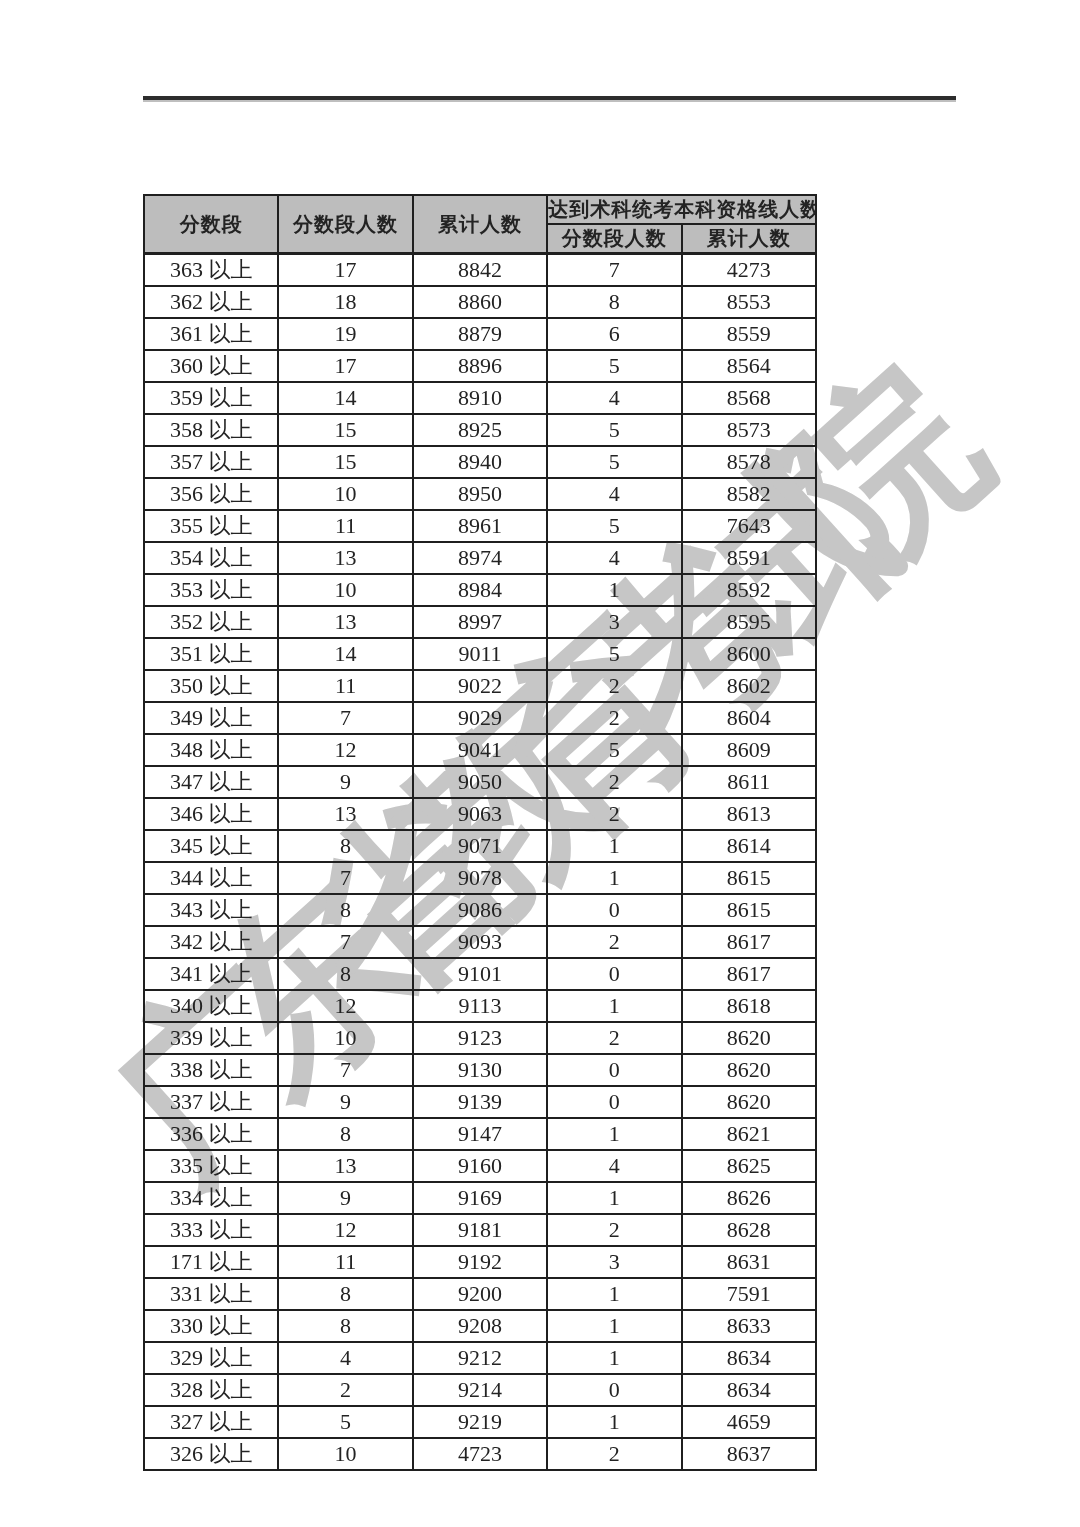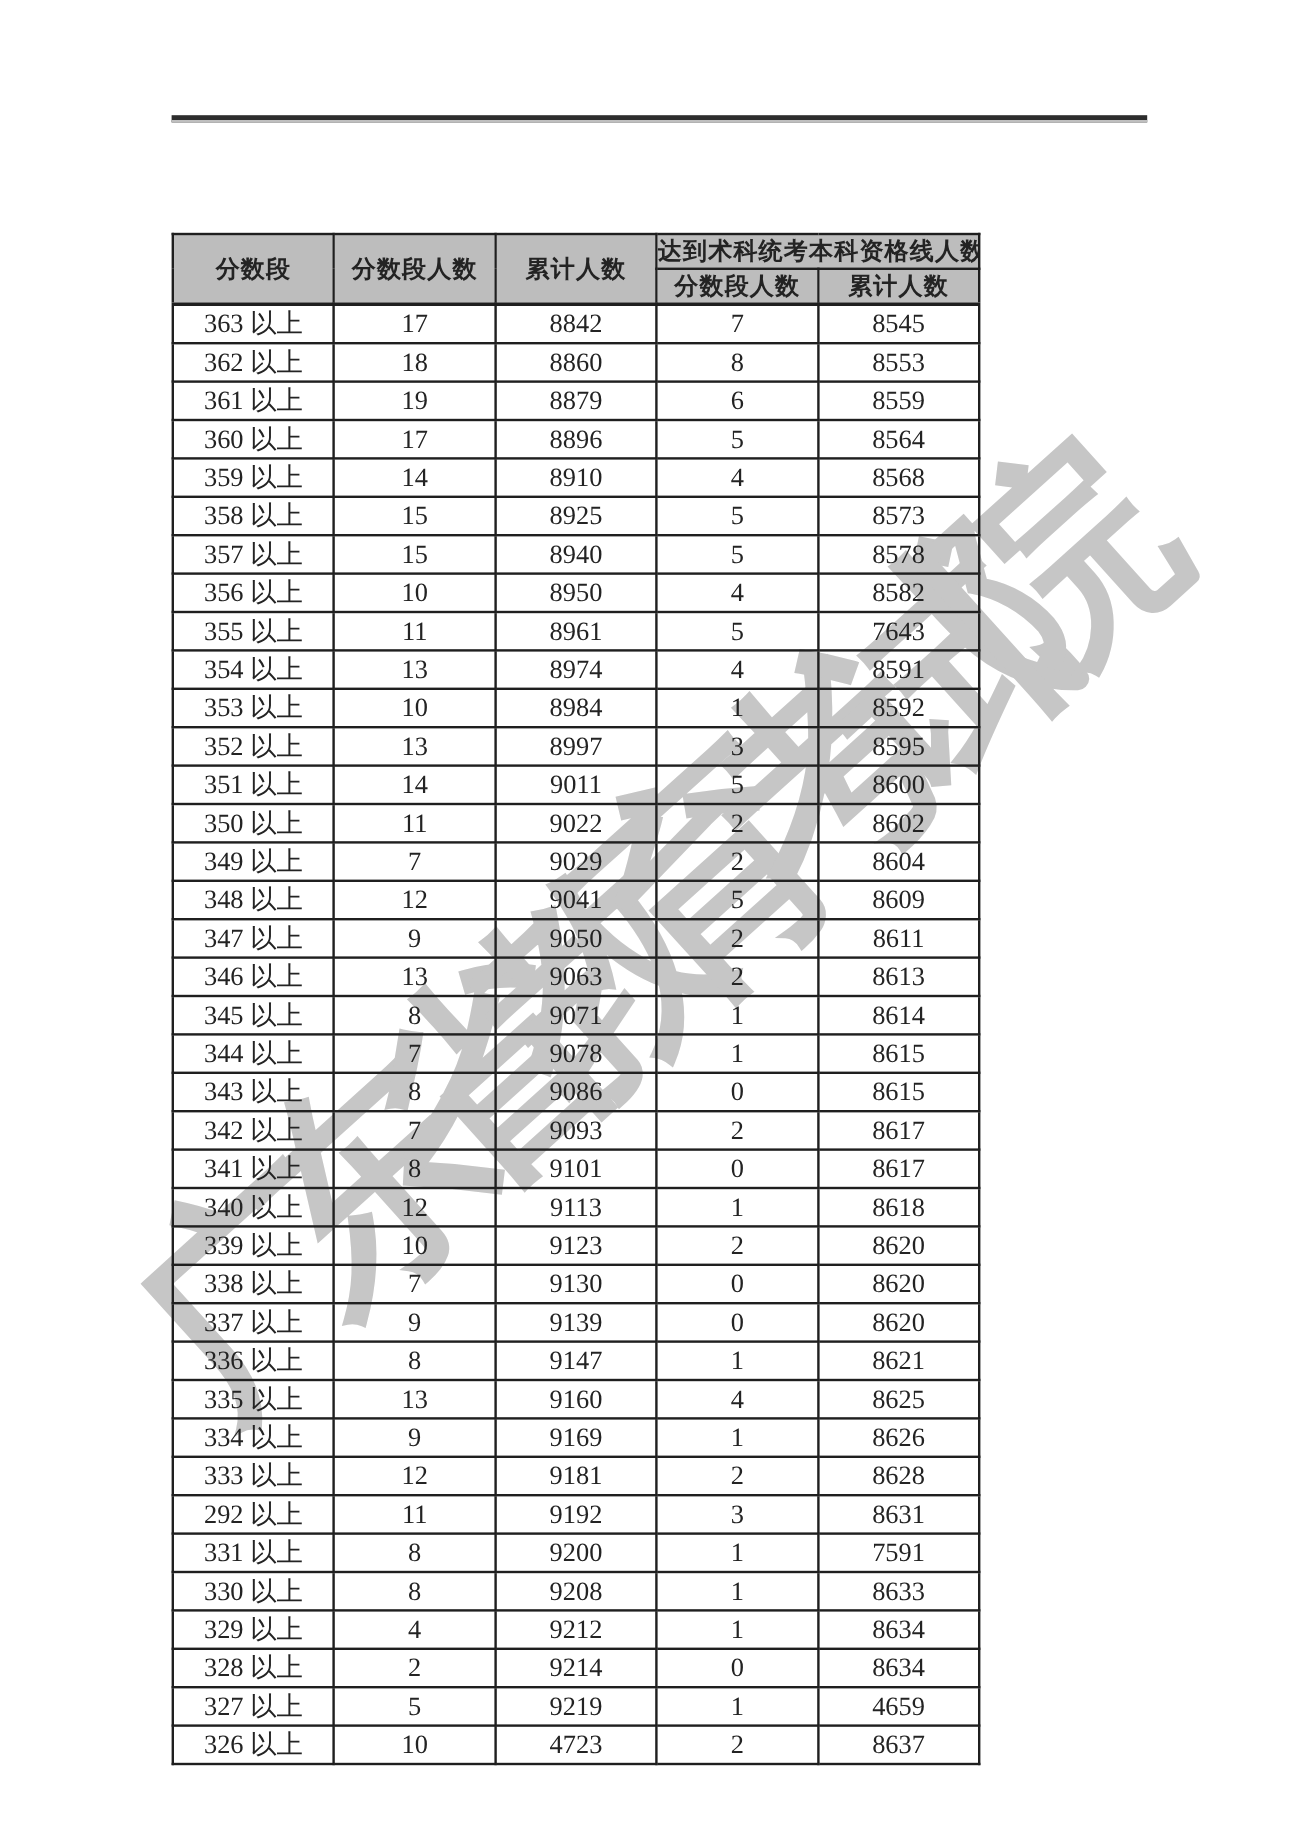--- a/index.html
+++ b/index.html
@@ -111,21 +111,21 @@
         <th>分数段人数</th>
         <th>累计人数</th>
       </tr>
     </thead>
     <tbody>
         <tr>
           <td>363 以上</td>
           <td>17</td>
           <td>8842</td>
           <td>7</td>
-          <td>8545</td>
+          <td>4273</td>
         </tr>
         <tr>
           <td>362 以上</td>
           <td>18</td>
           <td>8860</td>
           <td>8</td>
           <td>8553</td>
         </tr>
         <tr>
           <td>361 以上</td>
@@ -324,21 +324,21 @@
           <td>8626</td>
         </tr>
         <tr>
           <td>333 以上</td>
           <td>12</td>
           <td>9181</td>
           <td>2</td>
           <td>8628</td>
         </tr>
         <tr>
-          <td>292 以上</td>
+          <td>171 以上</td>
           <td>11</td>
           <td>9192</td>
           <td>3</td>
           <td>8631</td>
         </tr>
         <tr>
           <td>331 以上</td>
           <td>8</td>
           <td>9200</td>
           <td>1</td>

